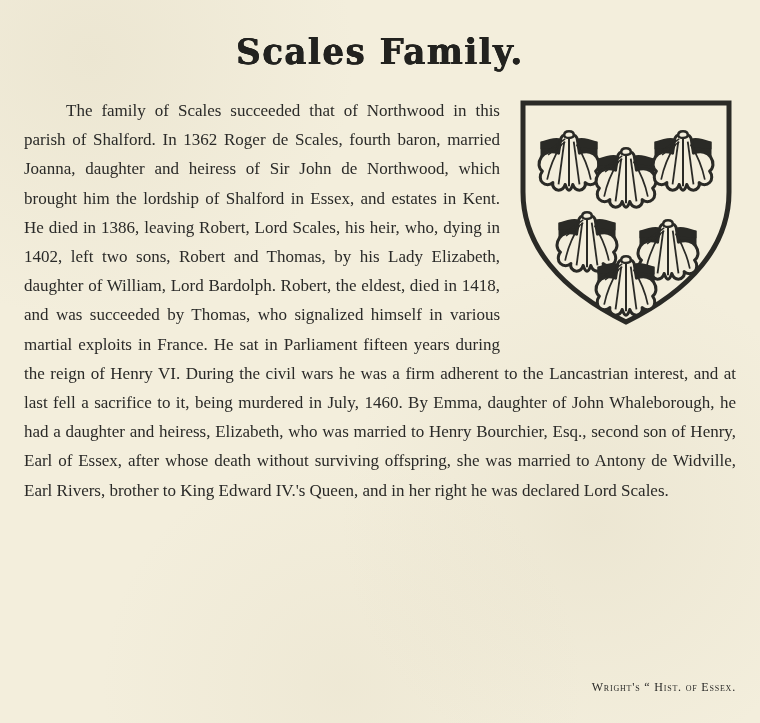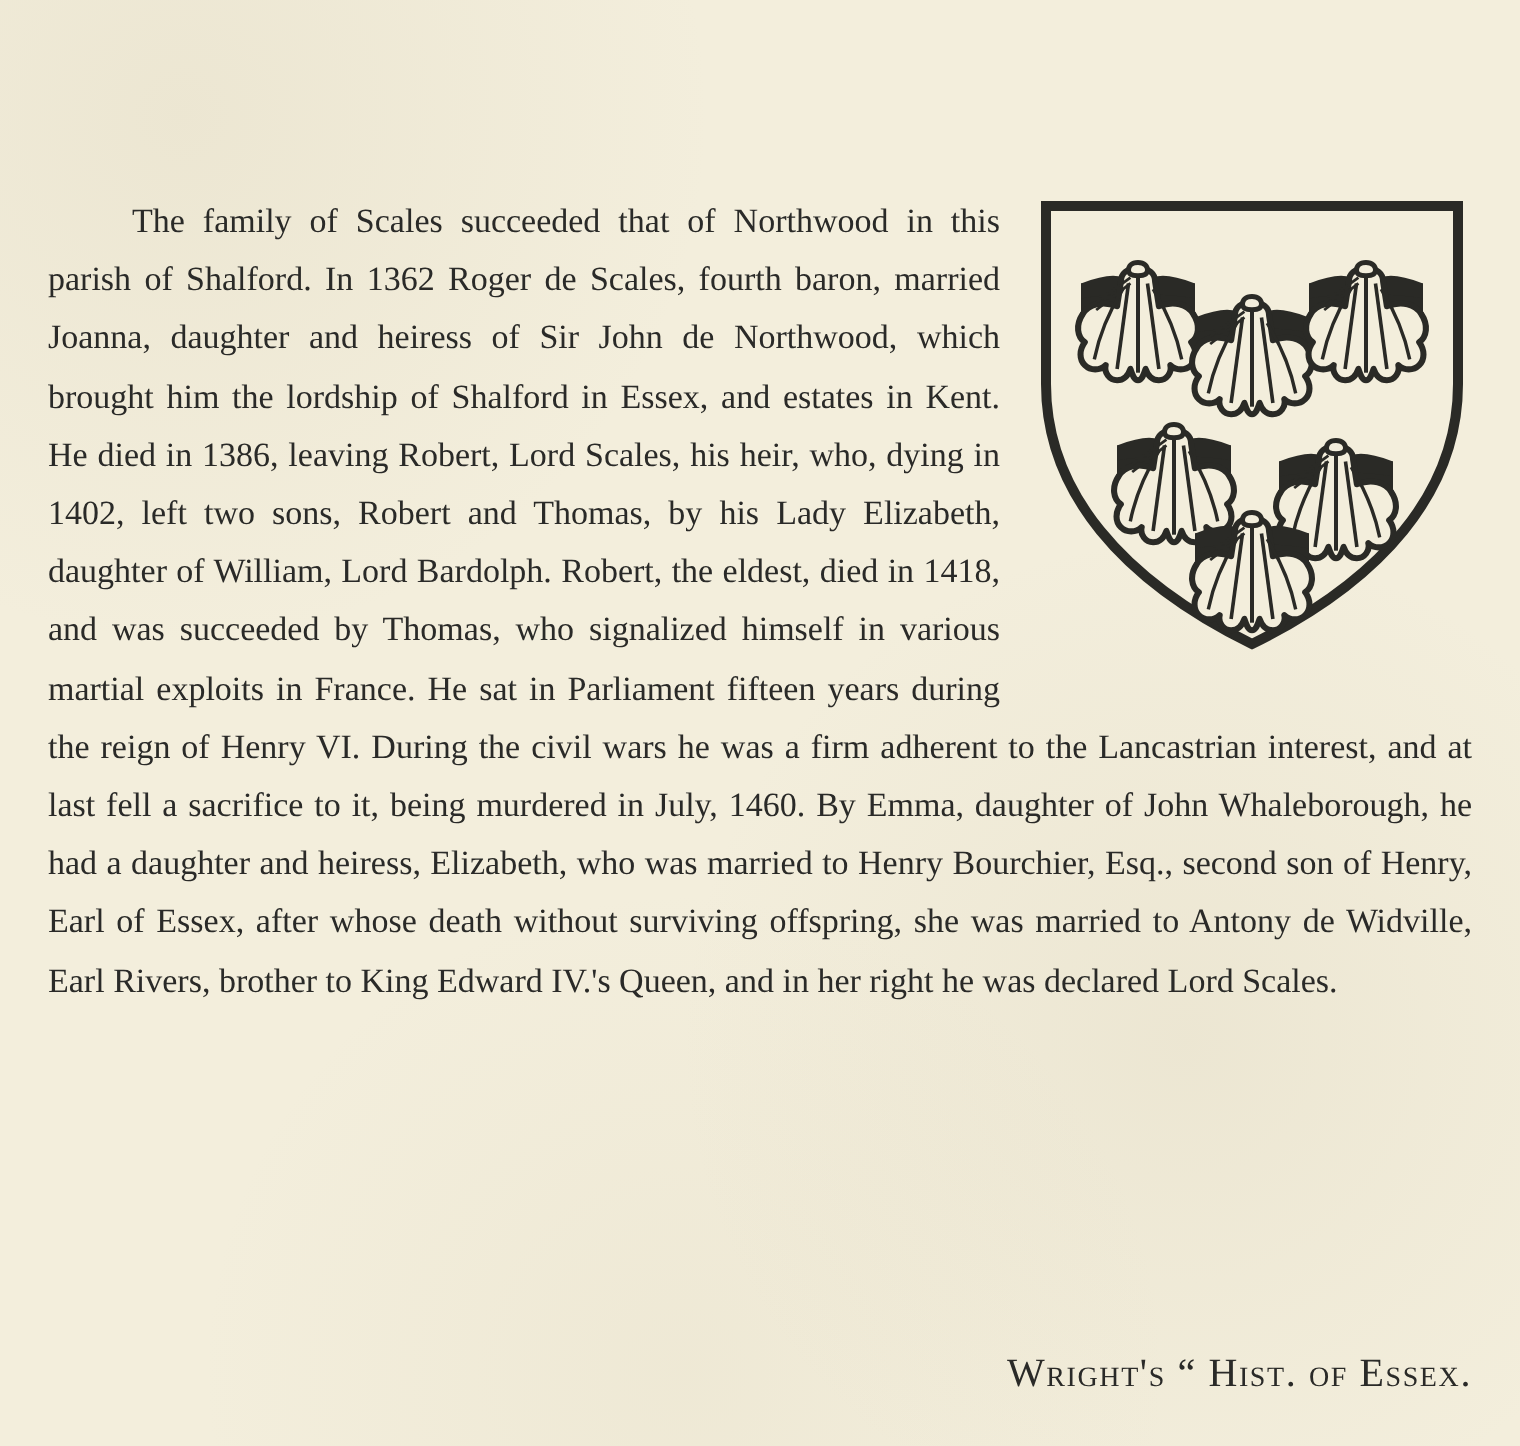--- a/index.html
+++ b/index.html
@@ -100,29 +100,32 @@
     position: absolute;
     right: 24px;
     top: 676px;
     font-size: 16.5px;
     letter-spacing: 0.6px;
     color: #2a2a28;
     white-space: nowrap;
   }
   #attribution .sc {
     font-variant: small-caps;
-    font-size: 20px;
+    font-size: 12px;
     letter-spacing: 0.8px;
   }
 </style>
 </head>
 <body>
 
 <div id="page">
 
+  <h1 id="title">
+    <span class="blackletter">Scales Family.</span>
+  </h1>
 
   <div id="shield">
     <svg viewBox="0 0 220 232" xmlns="http://www.w3.org/2000/svg" aria-hidden="true">
       <defs>
 
         <g id="escallop">
 
           <path d="M -30 -14 L -30 2 L -12 0 L -8 -16 Z" fill="#2a2a26"></path>
           <path d="M 30 -14 L 30 2 L 12 0 L 8 -16 Z" fill="#2a2a26"></path>
           <path d="M -30 -14 Q -14 -20 -8 -17 L -8 -8 Q -20 -8 -30 -6 Z" fill="#2a2a26"></path>

